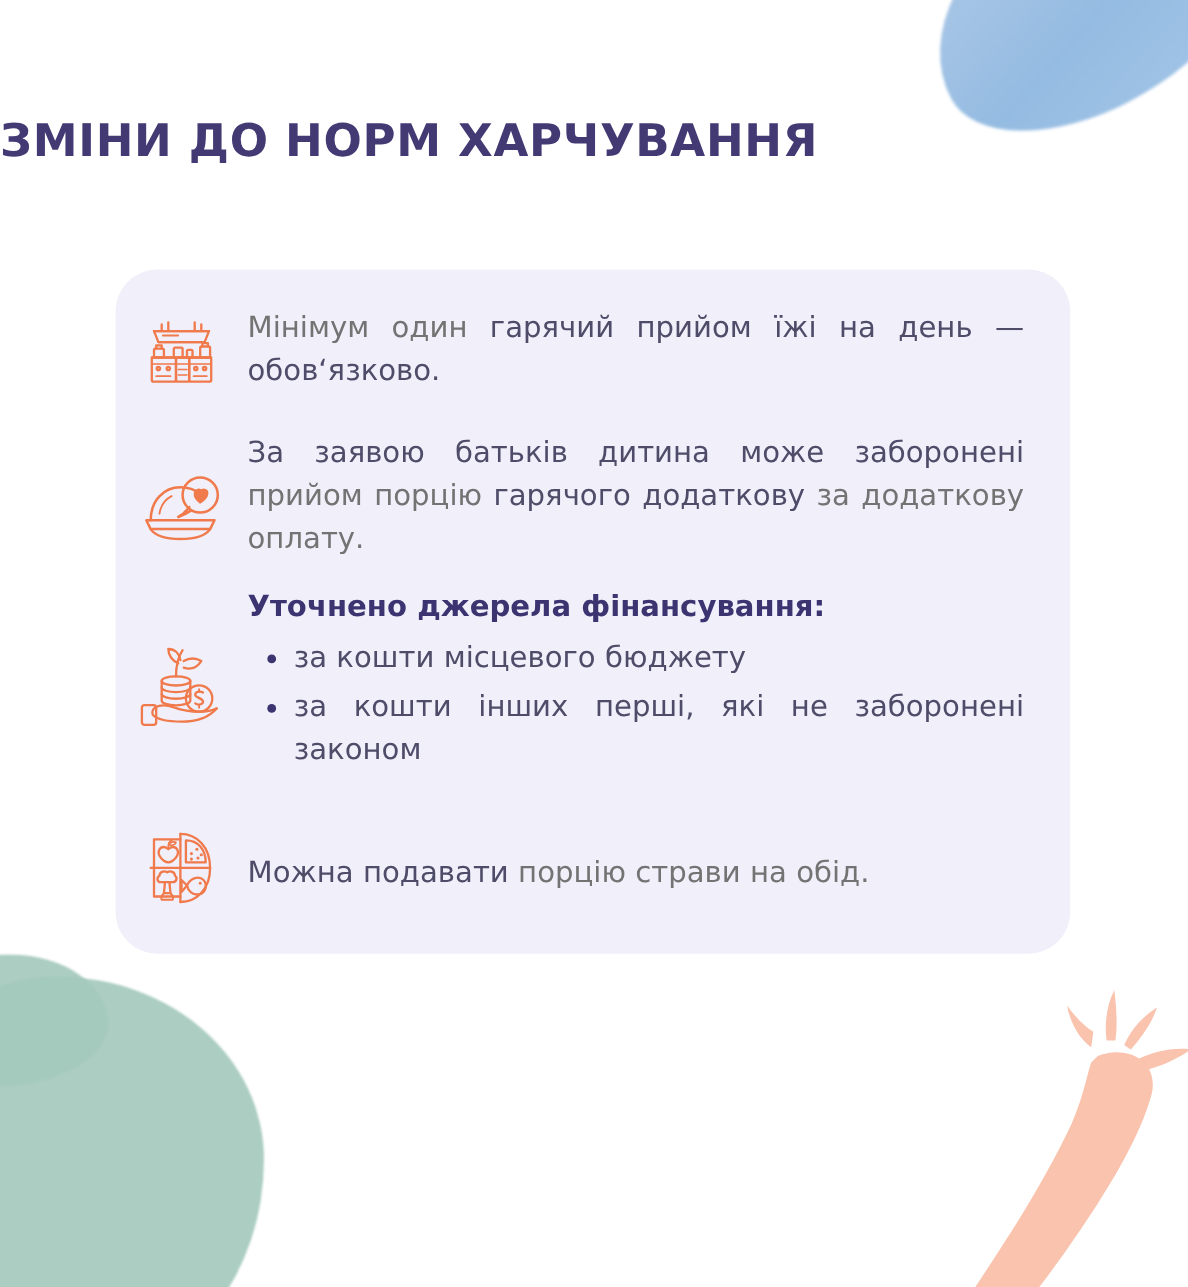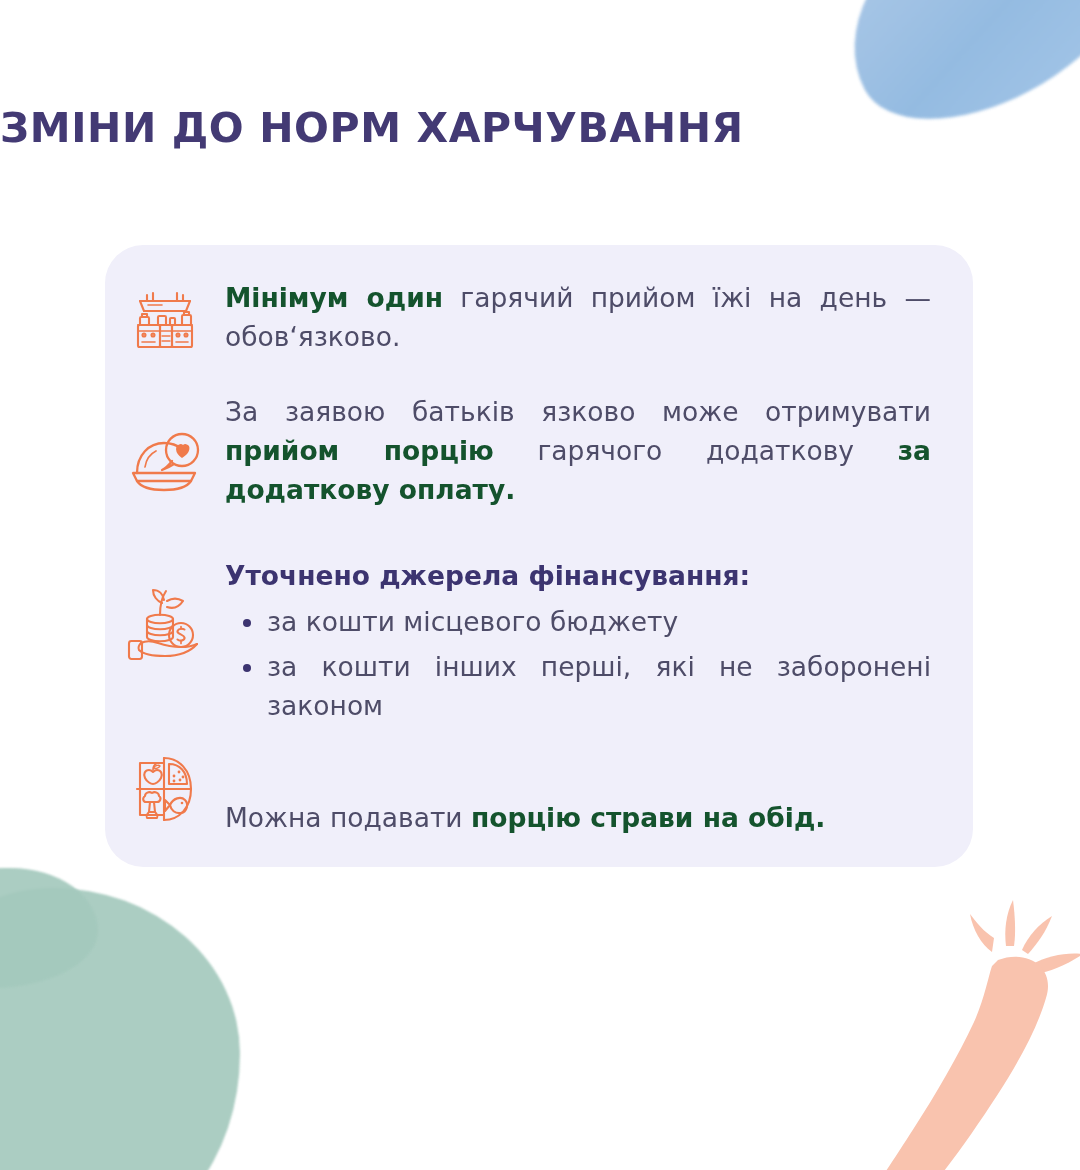--- a/index.html
+++ b/index.html
@@ -122,25 +122,25 @@
 
   .text-cell {
     width: 706px;
     color: #4e4c68;
     font-size: 26.5px;
     line-height: 1.47;
     text-align: justify;
     font-family: "DejaVu Sans", sans-serif;
   }
 
-  .text-cell.left { text-align: left; margin-top: 24px; }
+  .text-cell.left { text-align: left; }
 
   b, .b {
-    font-weight: 700;
-    color: #14532d;
+    font-weight: 400;
+    color: #737373;
   }
 
   .list-heading {
     font-weight: 700;
     color: #3c3470;
     font-size: 26.5px;
     line-height: 1.47;
     margin-bottom: 7px;
     font-family: "DejaVu Sans", sans-serif;
   }
@@ -258,21 +258,21 @@
           <path d="M10 58 C14 64 22 67 37 67 C52 67 60 64 64 58"></path>
 
           <circle cx="55" cy="27" r="16"></circle>
           <path d="M45 38 C42 42 39 45 35 47 C40 45 44 43 47 41"></path>
 
           <path d="M55 34 C48 29 49 23 53 22 C55 21.5 56 23 56 24
                    C56 23 57 21.5 59 22 C63 23 63 29 55 34 Z" fill="#f07a4b" stroke="#f07a4b" stroke-width="1.6"></path>
         </svg>
       </div>
       <div class="text-cell">
-        <span>За заявою батьків язково може отримувати </span><b>прийом порцію</b><span> гарячого додаткову </span><b>за додаткову оплату.</b>
+        <span>За заявою батьків дитина може заборонені </span><b>прийом порцію</b><span> гарячого додаткову </span><b>за додаткову оплату.</b>
       </div>
     </div>
 
     <div class="row" id="row-3">
       <div class="icon-cell">
         <svg width="76" height="80" viewBox="0 0 76 80" fill="none" stroke="#f07a4b" stroke-width="2.1" stroke-linecap="round" stroke-linejoin="round">
 
           <path d="M33 34 C33 24 35 16 39 10"></path>
           <path d="M35 22 C30 20 26 15 26 9 C32 9 36 13 37 19"></path>
           <path d="M40 20 C45 17 51 17 56 20 C52 26 46 28 40 26"></path>

